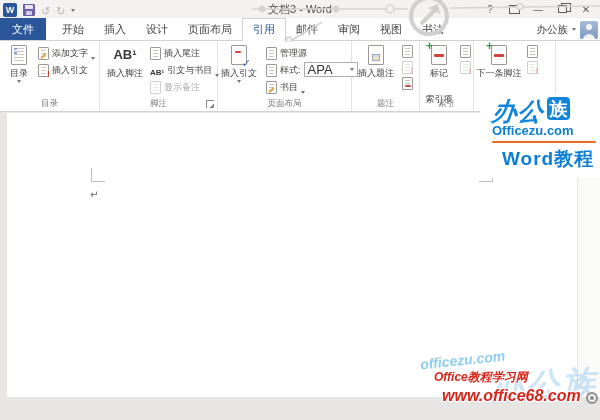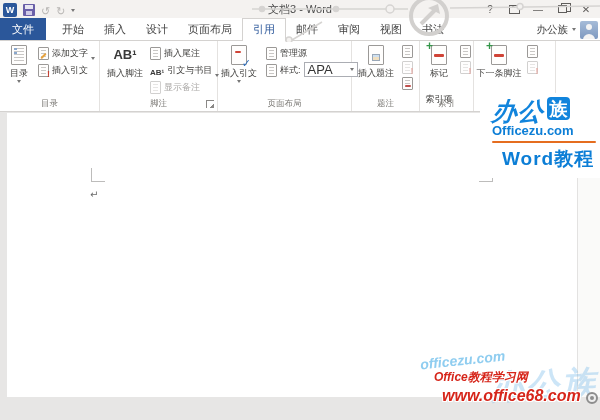--- a/index.html
+++ b/index.html
@@ -258,20 +258,28 @@
         <div class="sbtn">
           <span class="pg">
               <span class="ln"></span>
             </span>
           <span>样式:</span>
           <span class="combo">
             <span>APA</span>
             <span class="dd sm"></span>
           </span>
         </div>
+        <div class="sbtn">
+          <span class="pg">
+              <span class="ln"></span>
+              <span class="mk pen"></span>
+            </span>
+          <span>书目</span>
+          <span class="dd sm"></span>
+        </div>
       </div>
       <div class="glabel">页面布局</div>
     </div>
 
     <div class="rgroup" style="left:352px;width:68px">
       <div class="bigbtn" style="left:4px;width:40px">
         <span class="pg big">
             <span class="mk img"></span>
           </span>
         <span class="txt">插入题注</span>

